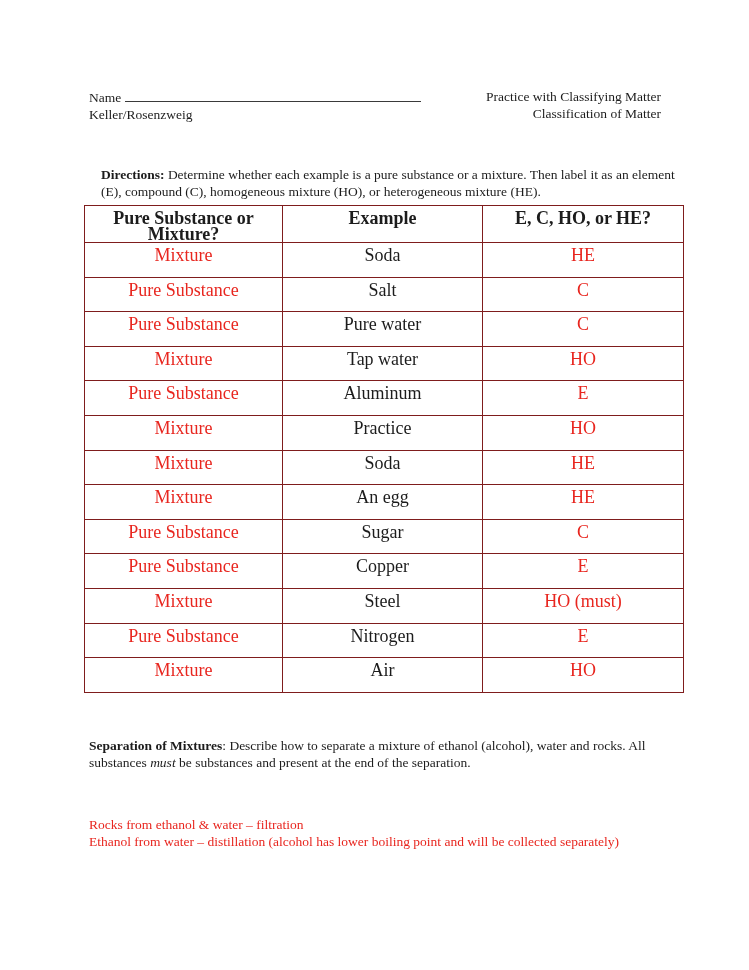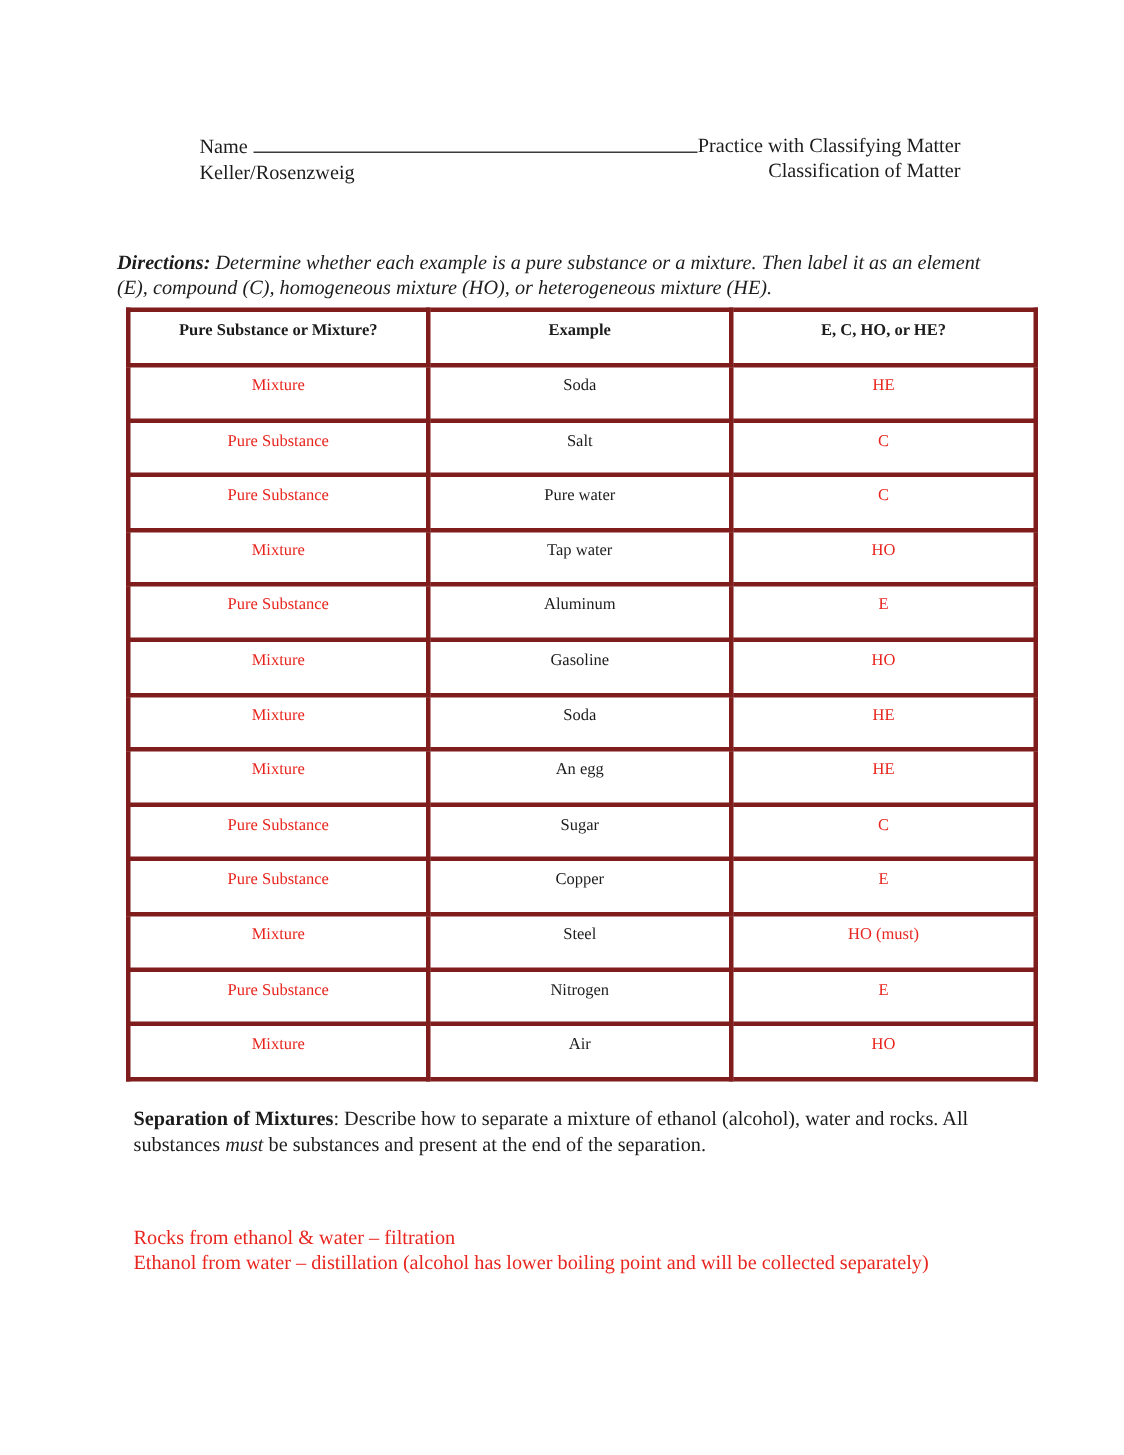--- a/index.html
+++ b/index.html
@@ -18,59 +18,57 @@
     line-height: 17px;
     overflow: hidden;
   }
   
   .doc-header {
     position: absolute;
     top: 88px;
     left: 89px;
     right: 88px;
     display: flex;
-    justify-content: flex-start;
+    justify-content: space-between;
     align-items: flex-start;
-    margin-left: 44px;
   }
   .header-left { text-align: left; }
   .header-right { text-align: right; }
   .name-line { white-space: nowrap; }
   .name-blank {
     display: inline-block;
     width: 296px;
     border-bottom: 1px solid #3a3a3a;
     height: 13px;
     vertical-align: baseline;
     margin-left: 4px;
   }
   
   .directions {
     position: absolute;
     top: 152px;
-    left: 78px;
+    left: 101px;
     width: 578px;
-    font-style: italic;
   }
   
   .class-table {
     position: absolute;
     top: 205px;
     left: 84px;
     width: 584px;
     border-collapse: collapse;
     table-layout: fixed;
   }
   .class-table th,
   .class-table td {
-    border: 3px solid #7f1d1d;
+    border: 1px solid #7f1d1d;
     text-align: center;
     vertical-align: top;
     padding: 4px 2px 0 2px;
-    font-size: 11px;
+    font-size: 18px;
     line-height: 16px;
   }
   .class-table th { font-weight: bold; height: 30px; }
   .class-table td { height: 29.6px; }
   .col-1 { width: 193px; }
   .col-2 { width: 195px; margin-top: 19px; }
   .col-3 { width: 196px; font-family: Liberation Serif, serif; }
   .red { color: var(--answer-red, #e8261f); }
   
   .separation {
@@ -136,21 +134,21 @@
         <td>Tap water</td>
         <td class="red">HO</td>
       </tr>
       <tr>
         <td class="red">Pure Substance</td>
         <td>Aluminum</td>
         <td class="red">E</td>
       </tr>
       <tr>
         <td class="red">Mixture</td>
-        <td>Gasoline</td>
+        <td>Practice</td>
         <td class="red">HO</td>
       </tr>
       <tr>
         <td class="red">Mixture</td>
         <td>Soda</td>
         <td class="red">HE</td>
       </tr>
       <tr>
         <td class="red">Mixture</td>
         <td>An egg</td>

